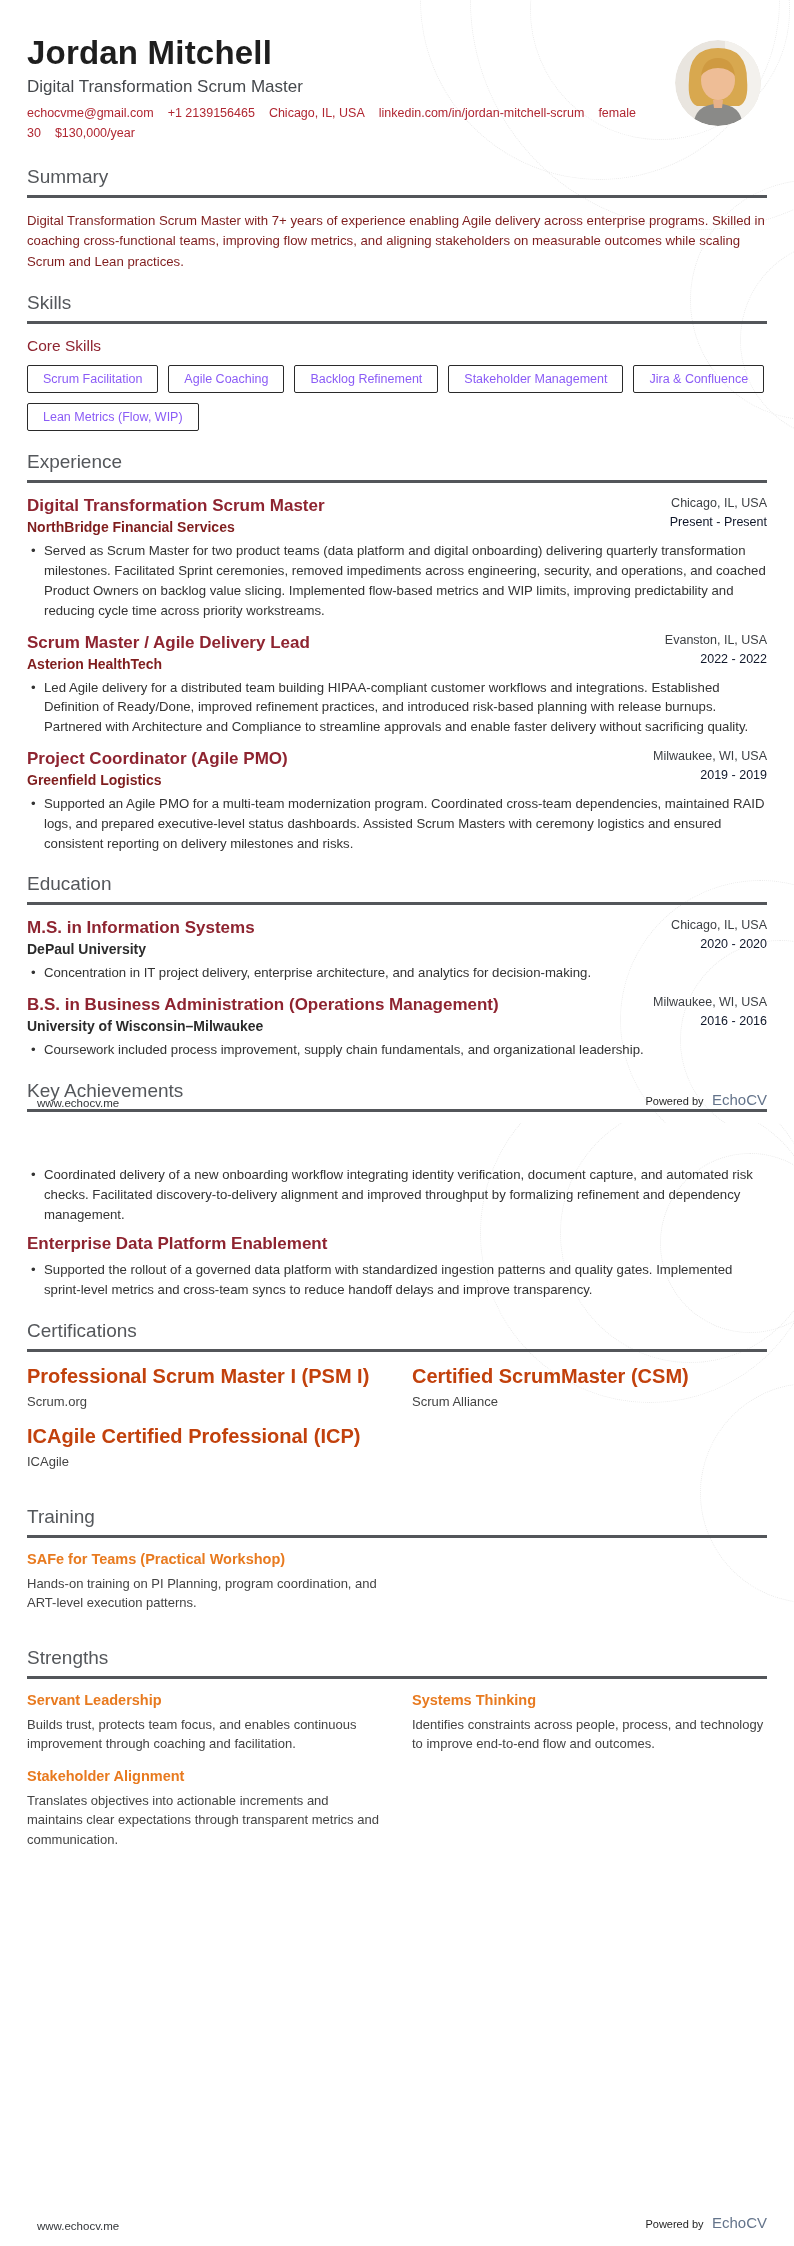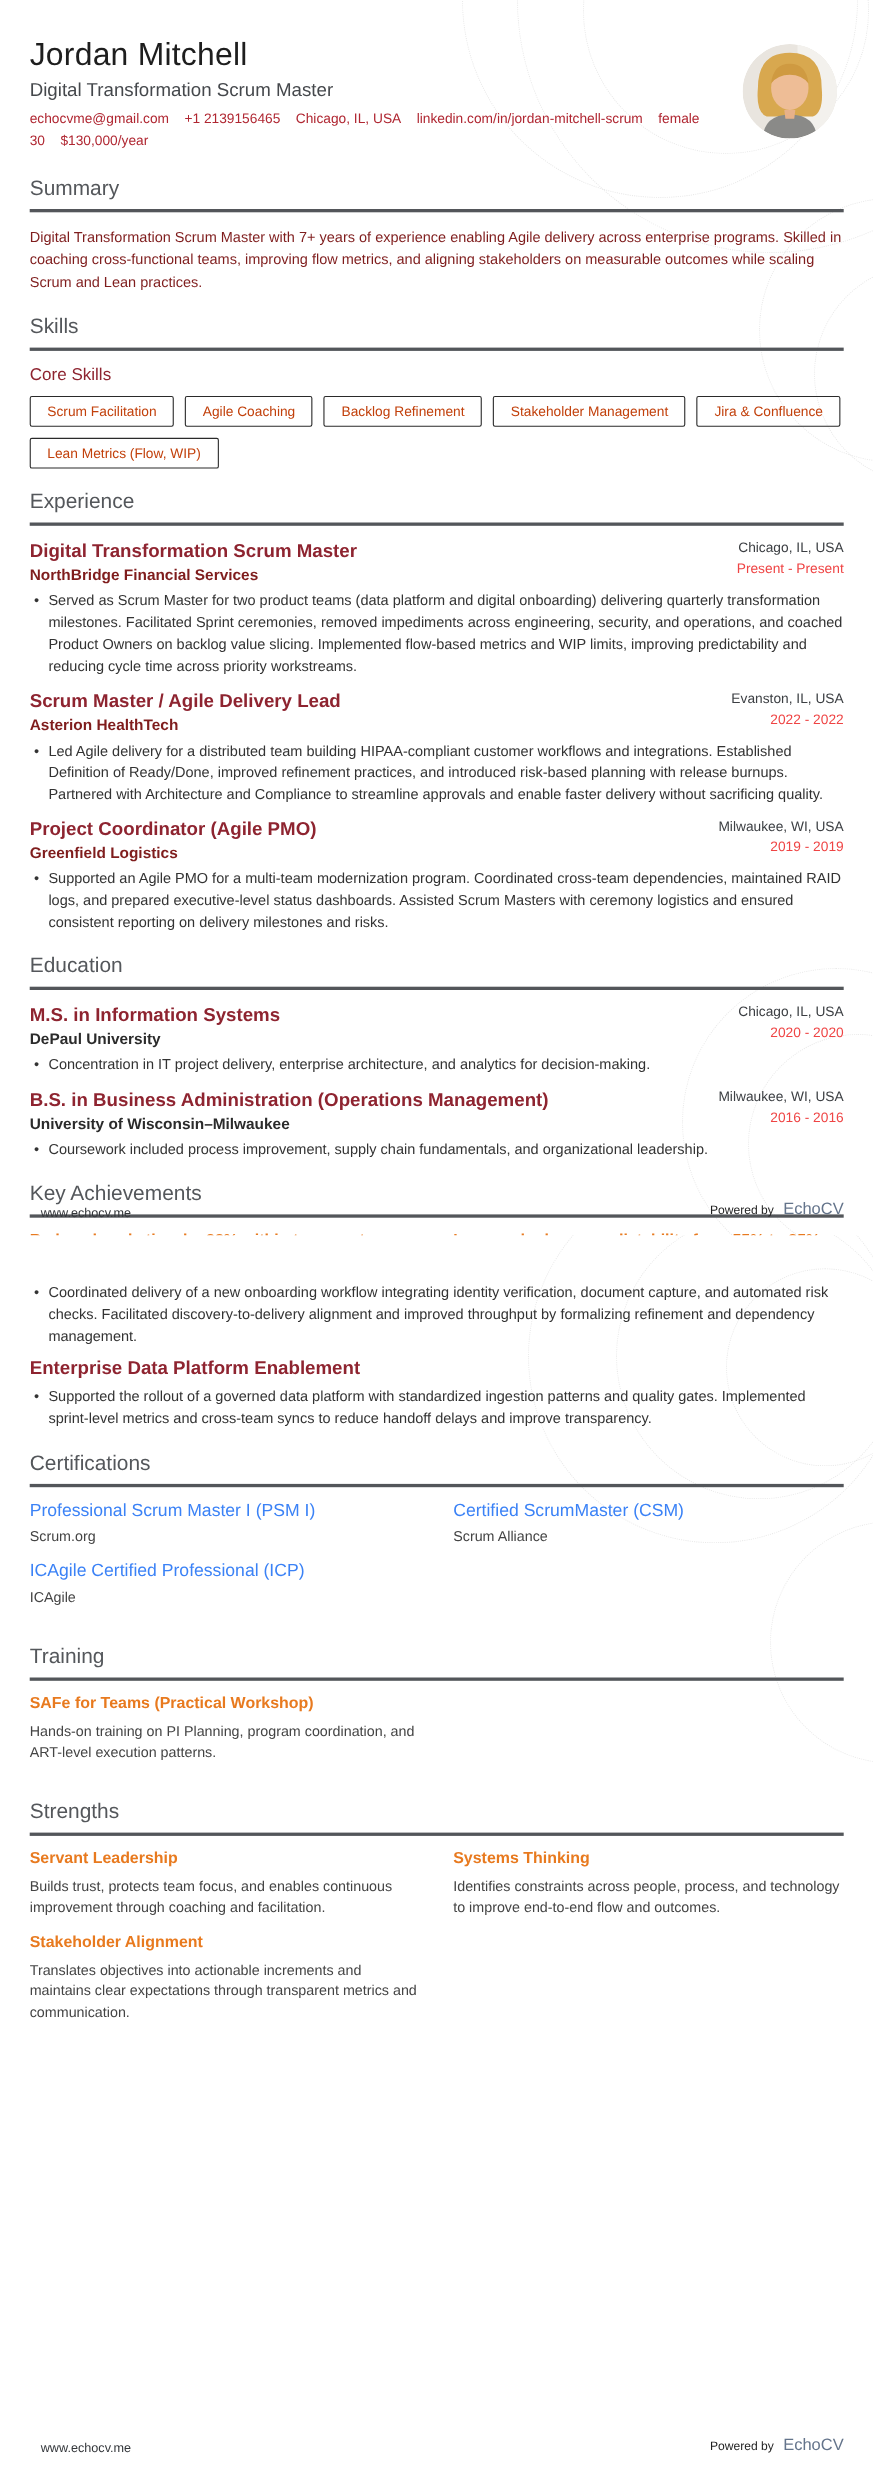--- a/index.html
+++ b/index.html
@@ -17,50 +17,50 @@
     padding:34px 27px 0 27px;
   }
   .page2 { padding-top:42px; }
   
   .deco { position:absolute; inset:0; pointer-events:none; }
   .deco div { position:absolute; border:1px dotted #d9d9d9; border-radius:50%; opacity:.55; }
   .content { position:relative; z-index:1; }
 
   
   .hdr { position:relative; padding-right:130px; margin-bottom:26px; }
-  .name { font-size:29px; font-weight:normal; color:#1e1e1e; letter-spacing:.2px; }
+  .name { font-size:33px; font-weight:bold; color:#1e1e1e; letter-spacing:.2px; }
   .subtitle { font-size:17px; color:#45484c; margin-top:5px; }
   .contact { margin-top:9px; display:flex; flex-wrap:wrap; column-gap:14px; row-gap:6px; max-width:620px; }
   .contact span { font-size:12.5px; color:#b02732; white-space:nowrap; }
   .avatar { position:absolute; top:6px; right:6px; width:86px; height:86px; border-radius:50%; overflow:hidden; }
 
   
   .section { margin-bottom:20px; }
   .sec-head { font-size:19px; color:#54575b; font-weight:400; }
   .sec-rule { height:3px; background:#53565a; border:none; margin:7px 0 13px 0; }
 
   .group-title { font-size:15.5px; font-weight:normal; color:#8e2430; margin-bottom:10px; }
   .chips { display:flex; flex-wrap:wrap; gap:10px; }
-  .chip { border:1.5px solid #2a2a2a; border-radius:2px; padding:6px 15px; font-size:12.5px; color:#c2410c; }
+  .chip { border:1.5px solid #2a2a2a; border-radius:2px; padding:6px 15px; font-size:12.5px; color:#8b5cf6; }
 
   .entry { margin-bottom:12px; }
   .entry-head { display:flex; justify-content:space-between; align-items:flex-start; }
   .entry-title { font-size:17px; font-weight:bold; color:#8e2430; }
   .entry-sub { font-size:14px; font-weight:bold; color:#7f1d1d; margin-top:3px; }
   .entry-sub.plain { color:#2b2b2b; font-weight:bold; }
   .entry-right { text-align:right; flex-shrink:0; padding-left:16px; }
   .entry-loc { font-size:12.5px; color:#3c3f43; }
-  .entry-dates { font-size:12.5px; color:#ef4444; margin-top:5px; }
+  .entry-dates { font-size:12.5px; color:#0f172a; margin-top:5px; }
   .bullet { position:relative; padding-left:17px; font-size:13.2px; line-height:1.5; color:#333; margin-top:6px; }
   .bullet::before { content:"•"; position:absolute; left:4px; color:#333; }
 
   .twocol { display:grid; grid-template-columns:1fr 1fr; column-gap:30px; }
   .mini { margin-bottom:14px; }
   .mini-title-orange { font-size:14.5px; font-weight:bold; color:#e87a1f; margin-bottom:7px; }
-  .mini-title-red { font-size:16px; font-weight:normal; color:#3b82f6; margin-bottom:4px; }
+  .mini-title-red { font-size:20px; font-weight:bold; color:#c2410c; margin-bottom:4px; }
   .mini-desc { font-size:13px; line-height:1.5; color:#444; }
 
   .proj-dates { text-align:right; font-size:12.5px; color:#55585c; margin-top:16px; }
 
   
   .pfoot { position:absolute; left:37px; right:27px; bottom:14px; display:flex; justify-content:space-between; align-items:flex-end; z-index:2; }
   .pfoot .site { font-size:11.5px; color:#33363a; text-decoration:none; }
   .pfoot .powered { font-size:11px; color:#1f1f1f; }
   .pfoot .brand { font-size:15px; color:#64748b; margin-left:4px; }
 </style>

